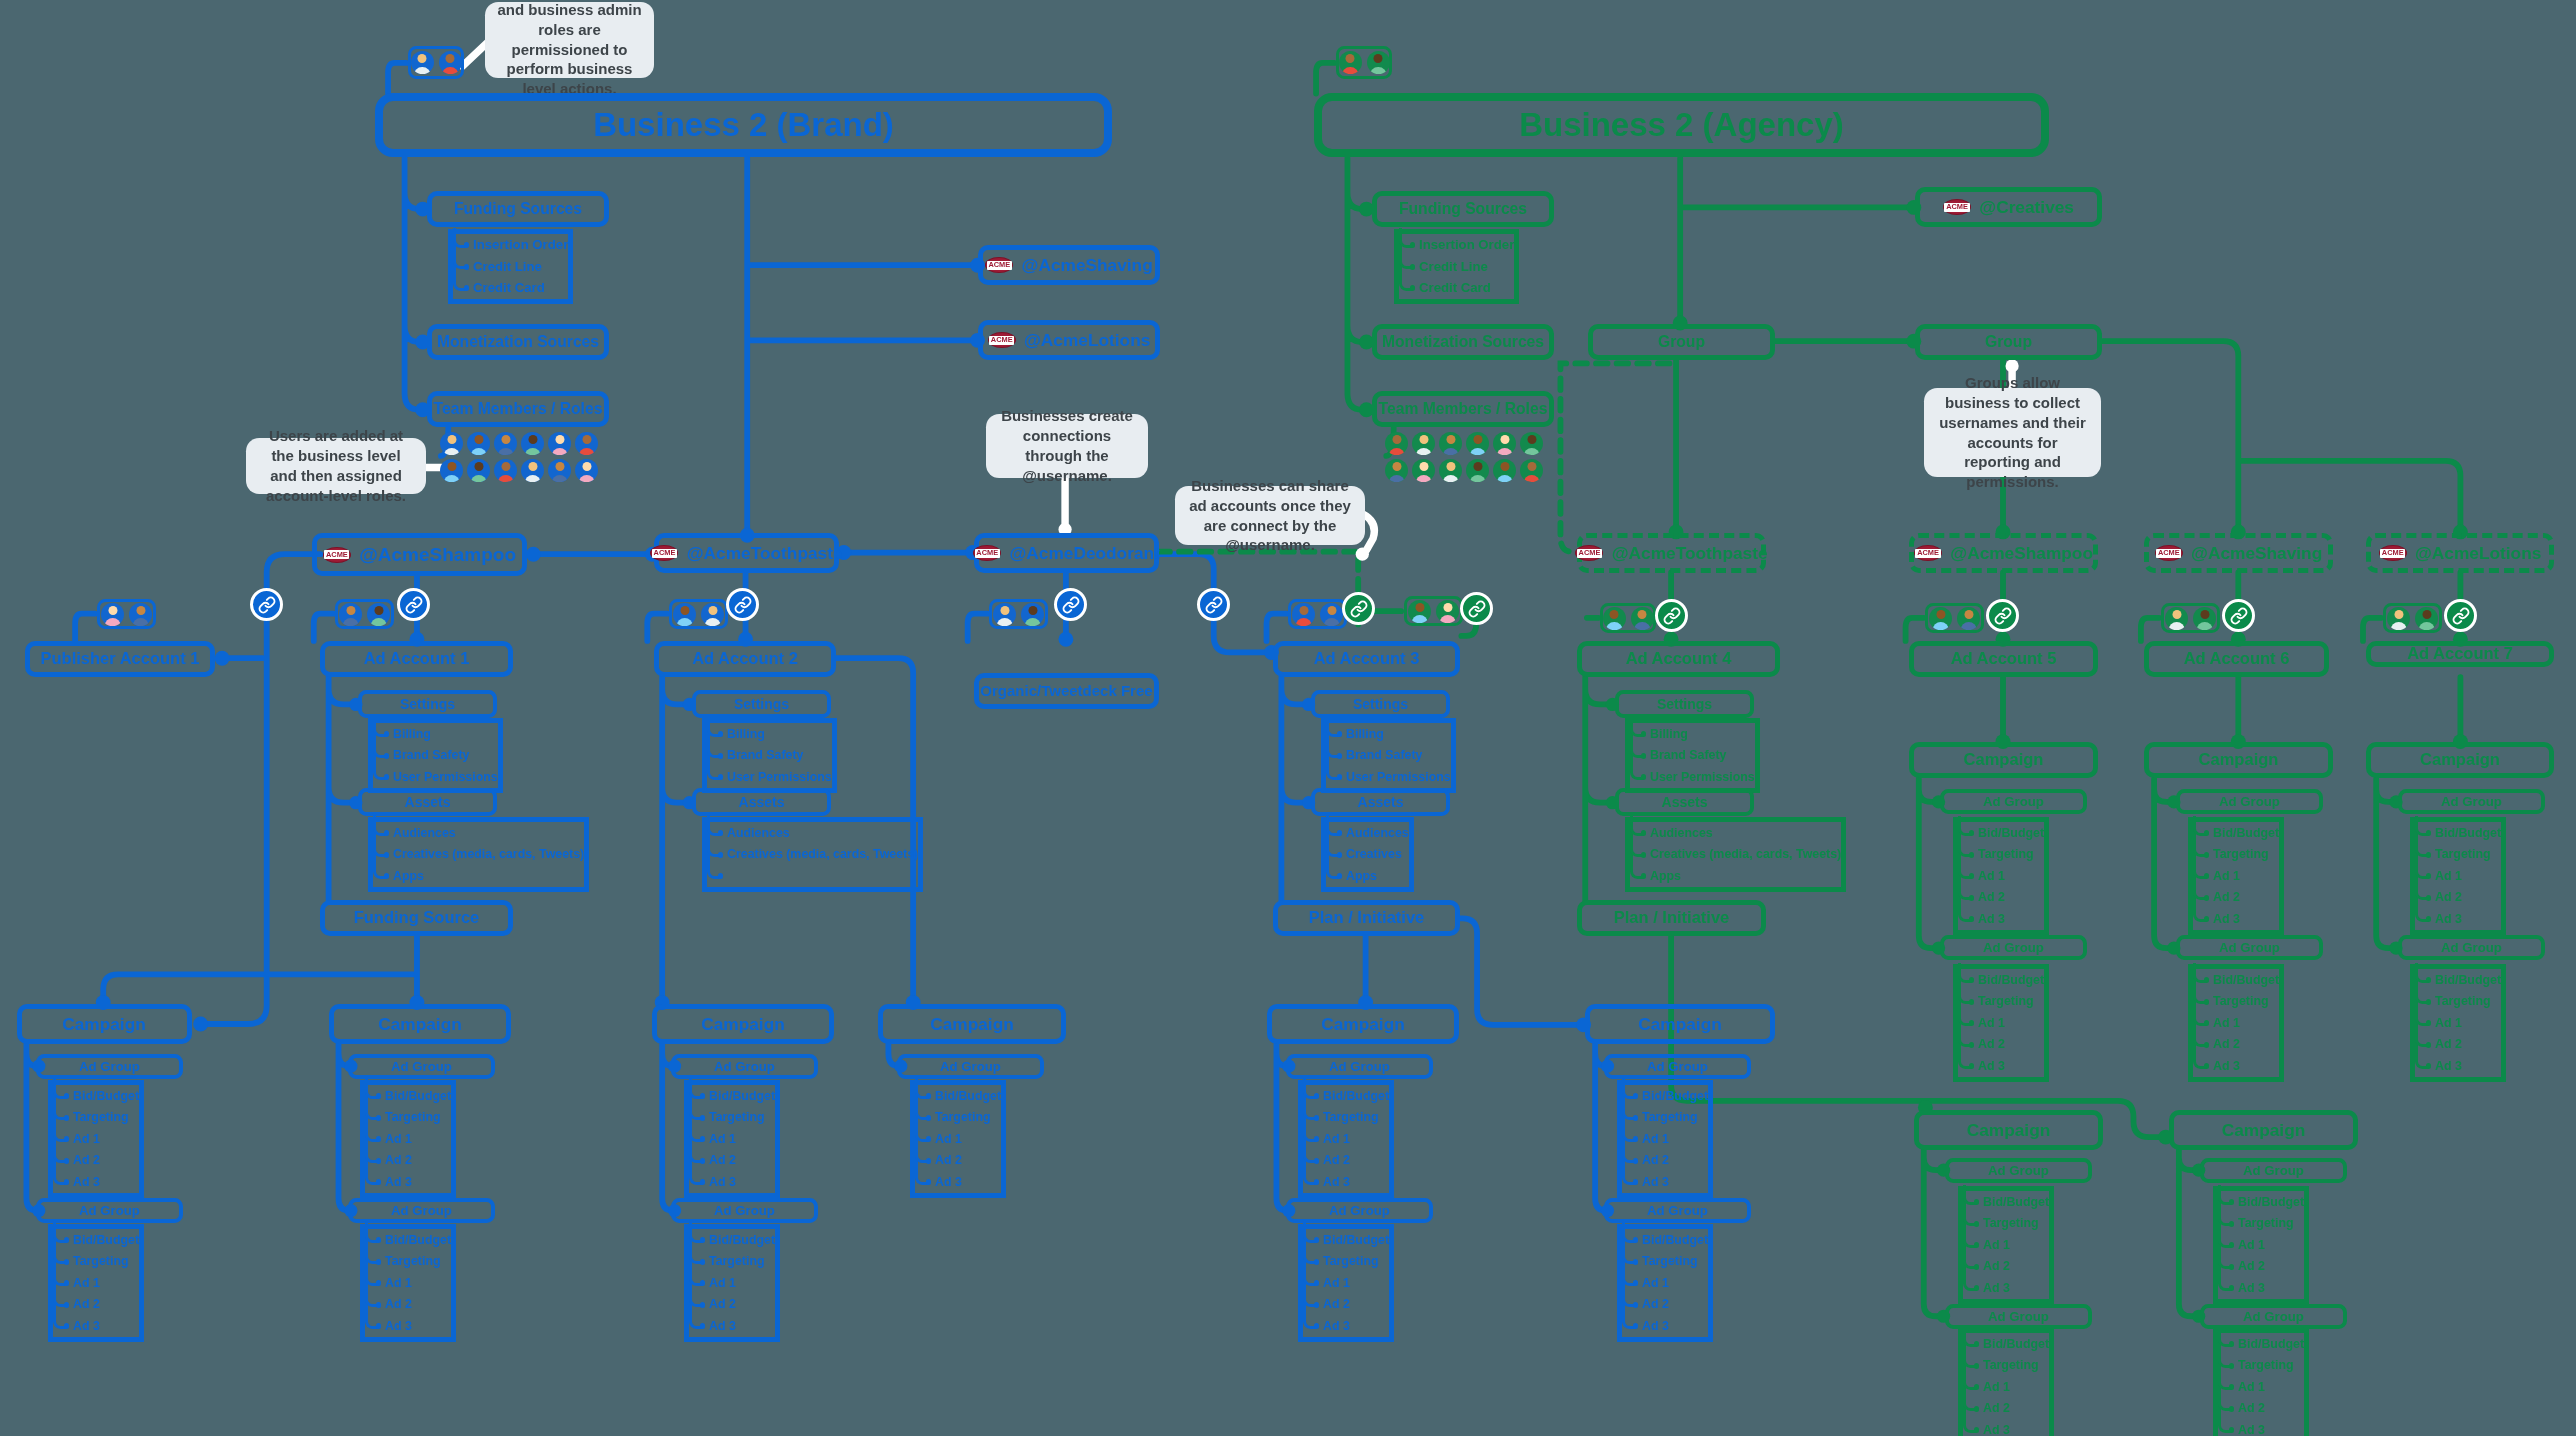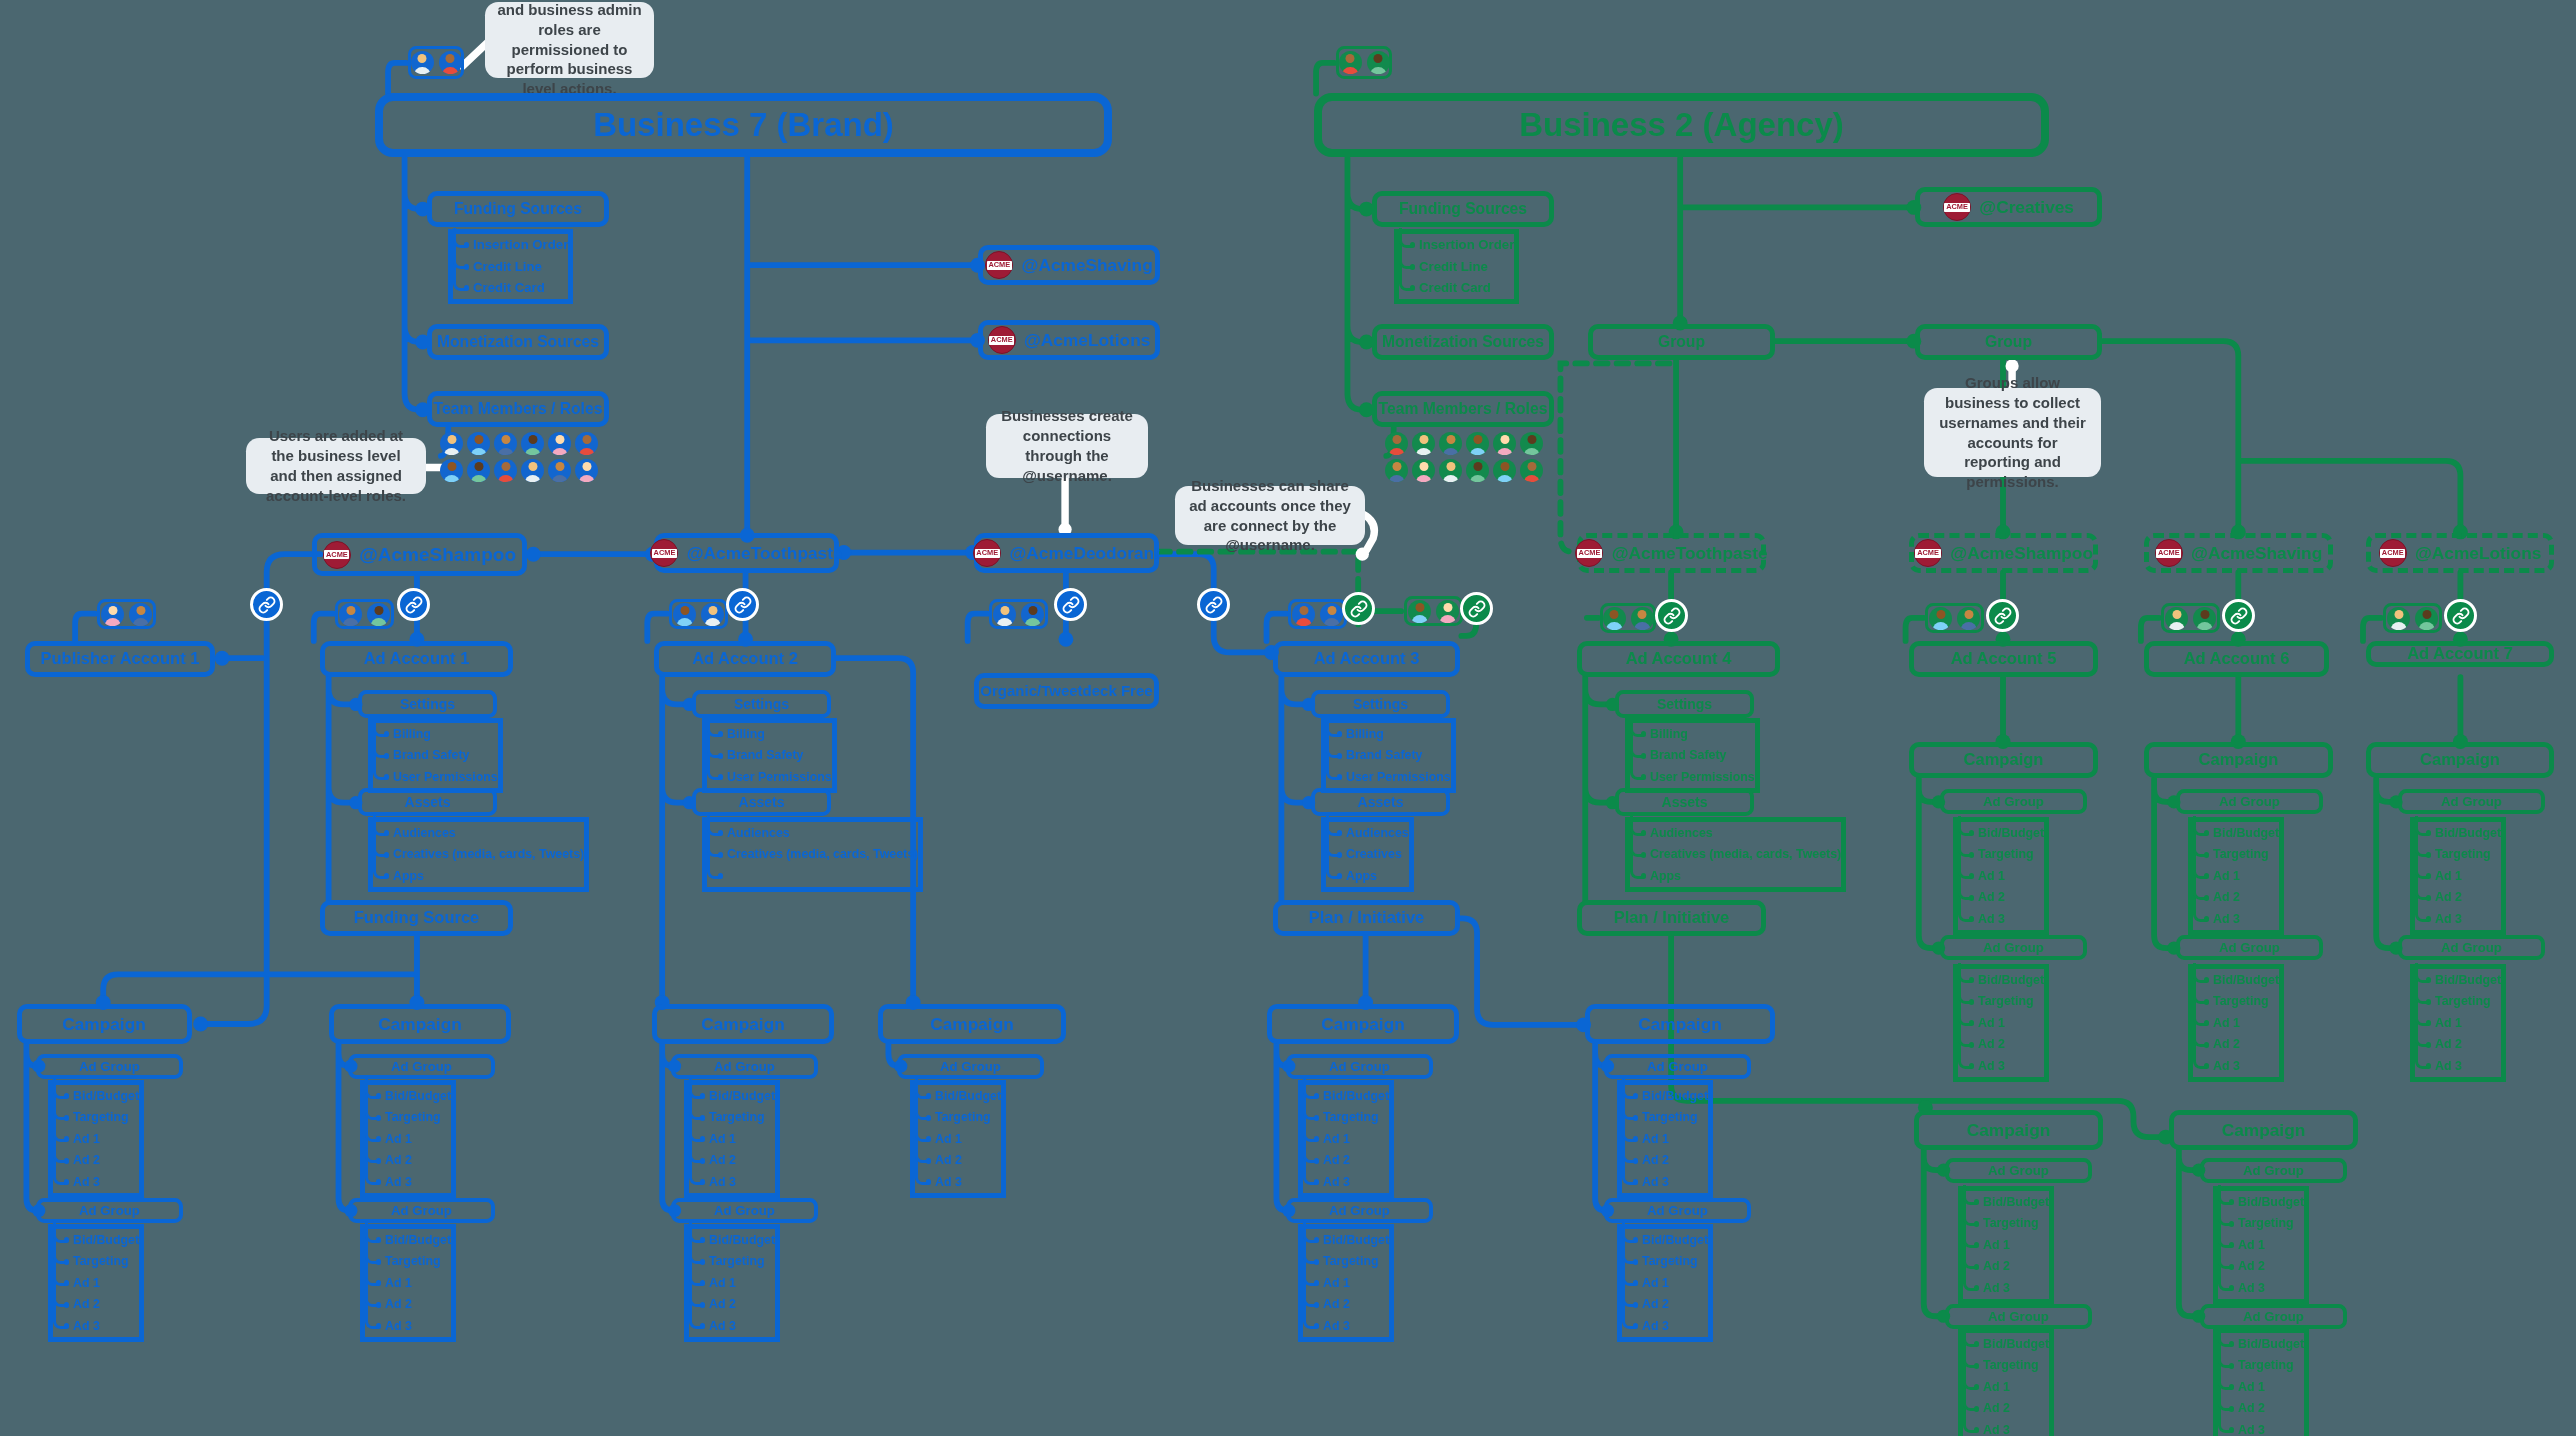--- a/index.html
+++ b/index.html
@@ -14,21 +14,21 @@
   .bx{position:absolute;display:flex;align-items:center;justify-content:center;text-align:center;
       box-sizing:border-box;border-radius:10px;line-height:1.05;}
   .b{color:#0a66d4;border:5px solid #0a66d4;}
   .g{color:#0b8a4a;border:5px solid #0b8a4a;}
   .thin{border-width:4.1px;border-radius:8.3px;}
   .dash{border-style:dashed;}
   .big{border-width:8.3px;border-radius:18px;font-size:33px;}
   .callout{position:absolute;background:#e8edf1;border-radius:13.2px;color:#3d4449;font-size:15px;
       display:flex;align-items:center;justify-content:center;text-align:center;padding:6.6px 10px;
       box-sizing:border-box;line-height:1.32;}
-  .badge{width:28px;height:28px;border-radius:50%;background:#9e1b35;display:inline-flex;align-items:center;
+  .badge{width:28px;height:16px;border-radius:50%;background:#9e1b35;display:inline-flex;align-items:center;
       justify-content:center;margin-right:8.3px;flex:none;border:1.7px solid #7c1228;box-sizing:border-box;}
   .badge i{background:#fff;font-style:normal;color:#9e1b35;font-size:7.4px;padding:0.8px 1.7px;line-height:1;
       border-radius:0.8px;letter-spacing:0;}
   .avbox{position:absolute;display:flex;gap:5px;align-items:center;justify-content:center;
       border-radius:8.3px;box-sizing:border-box;padding:1.7px 3.3px;}
   .avbox.b,.avbox.g{border-width:3.3px;}
   .av{width:23px;height:23px;border-radius:50%;position:relative;overflow:hidden;flex:none;}
   .avb{background:#1266cf;} .avg{background:#128a4d;}
   .av::before{content:"";position:absolute;top:3.3px;left:50%;transform:translateX(-50%);
       width:9px;height:9px;border-radius:50%;background:var(--skin);}
@@ -162,21 +162,21 @@
     </div>
 <div class="callout" style="left:1924px;top:388px;width:177px;height:89px">
       <span>Groups allow business to collect usernames and their accounts for reporting and permissions.</span>
     </div>
 
 <div class="avbox bx b" style="left:408px;top:46px;width:56px;height:33px">
       <span class="av avb p0"></span>
       <span class="av avb p5"></span>
     </div>
 <div class="bx b big" style="left:375px;top:93px;width:737px;height:64px">
-      <span>Business 7 (Brand)</span>
+      <span>Business 2 (Brand)</span>
     </div>
 
 <div class="bx b f19" style="left:427px;top:191px;width:182px;height:36px">
       <span>Funding Sources</span>
     </div>
 <div class="leaves b n3 f16" style="left:448px;top:229px">
       <i class="vl"></i>
   <div class="leaf">
         <span>Insertion Order</span>
       </div>

